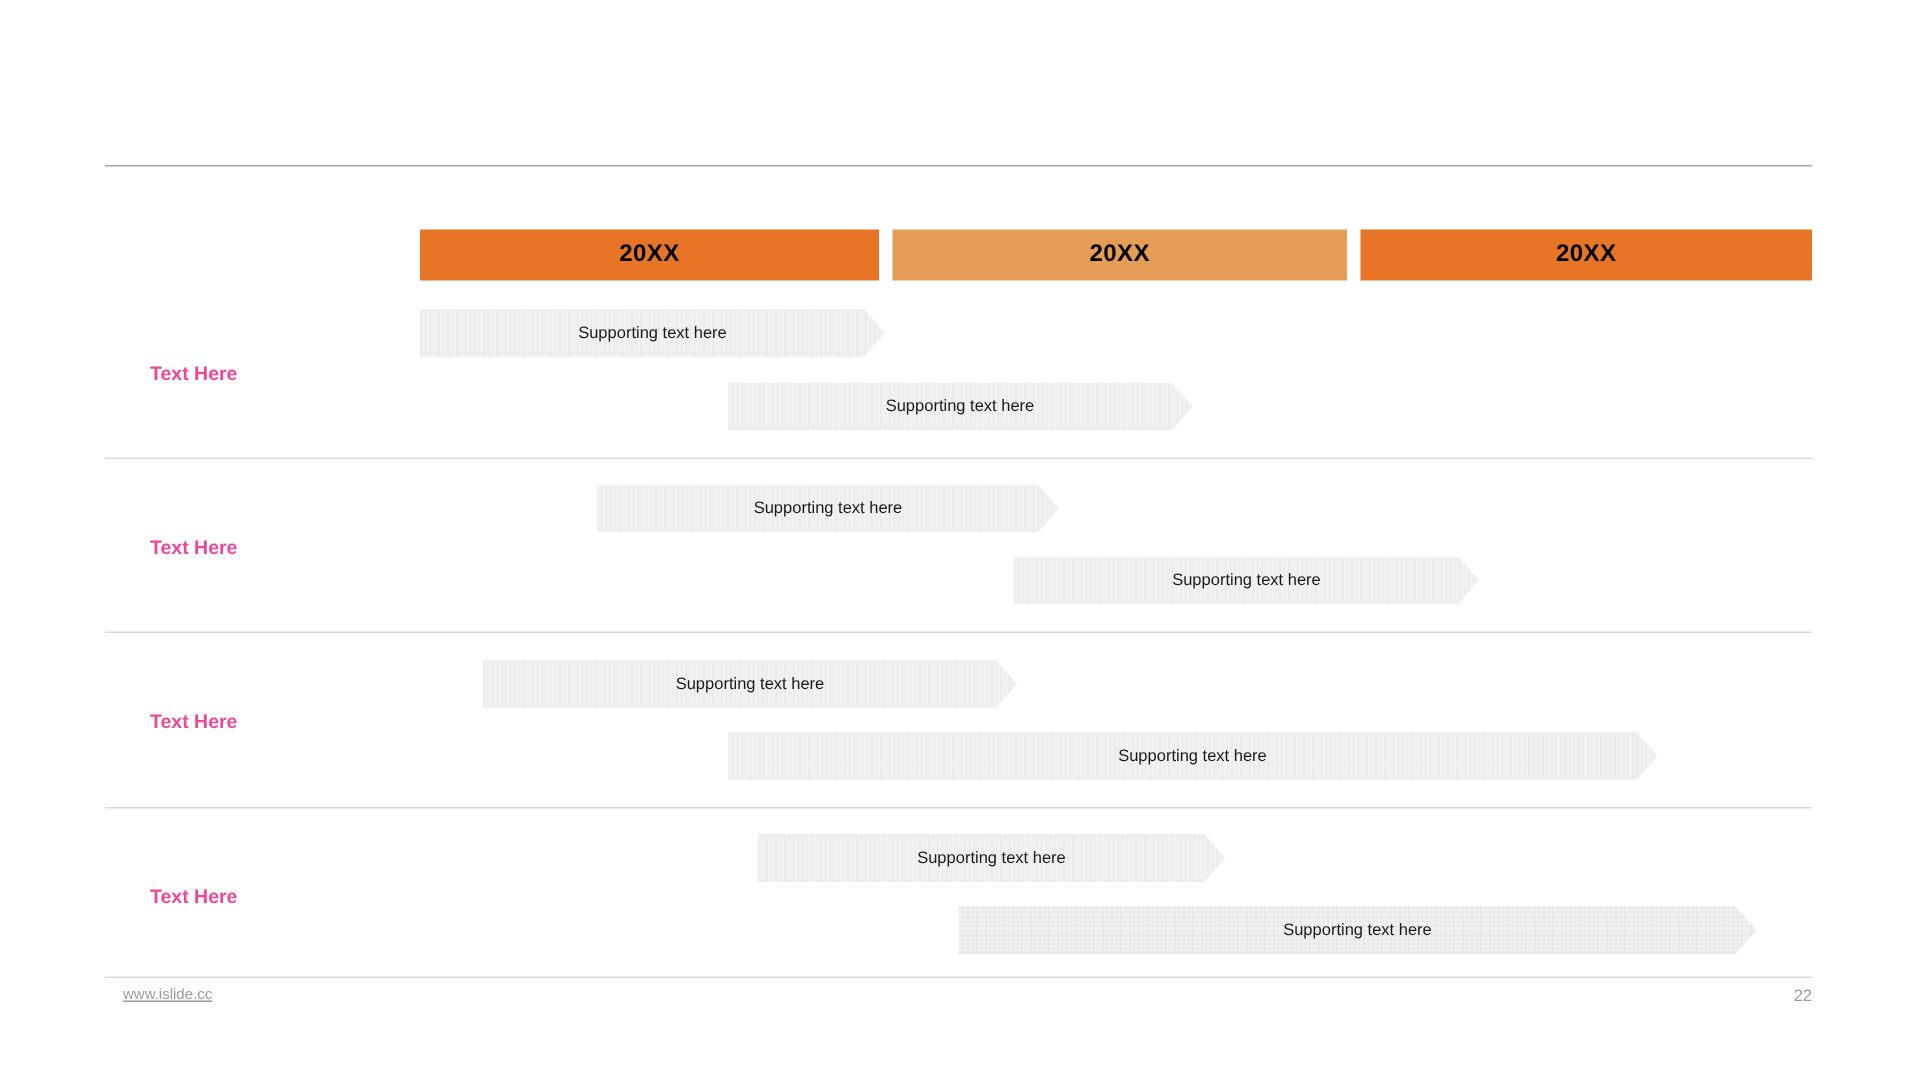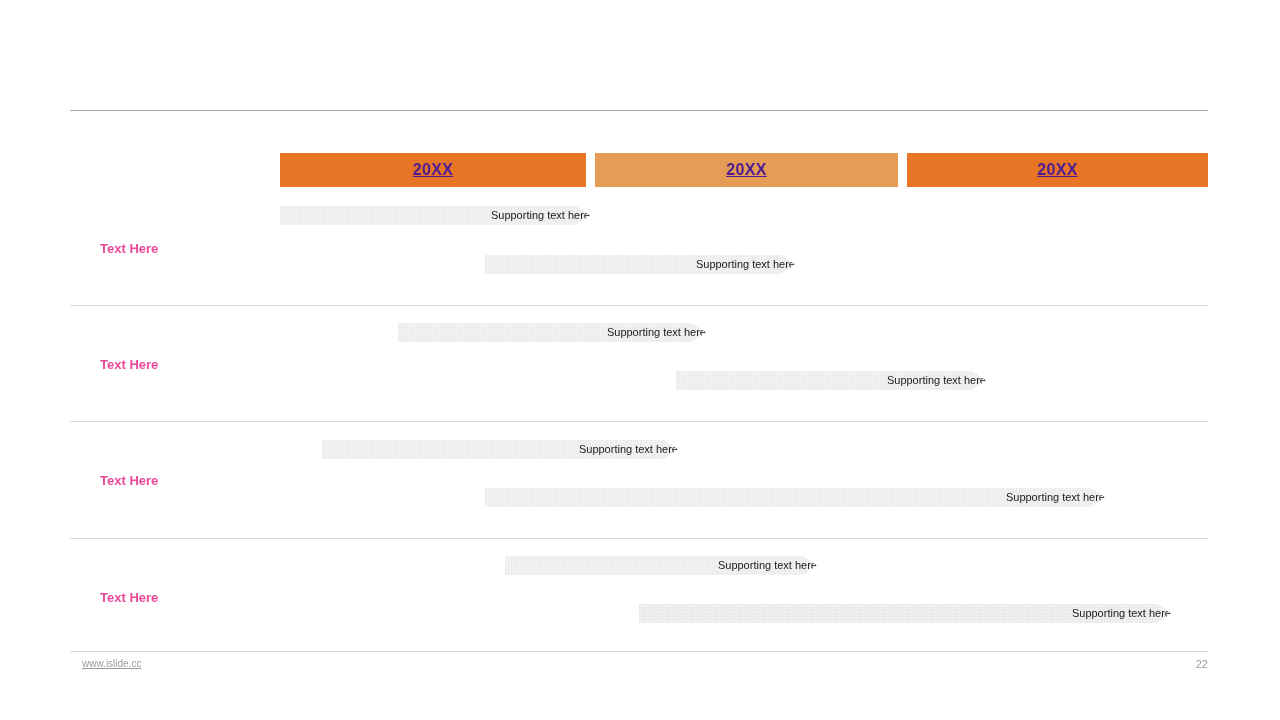--- a/index.html
+++ b/index.html
@@ -42,26 +42,25 @@
   }
   .year-bar {
     position: absolute;
     top: 0;
     height: 34px;
     display: flex;
     align-items: center;
     justify-content: center;
   }
   .year-label {
-    color: #4c1d95;
+    color: #000000;
     font-size: 16px;
     font-weight: bold;
     letter-spacing: 0.3px;
     line-height: 1;
-    text-decoration: underline;
   }
 
   
   .row {
     position: absolute;
     left: 0;
     width: 1280px;
   }
   .row-divider {
     position: absolute;
@@ -76,25 +75,25 @@
     font-size: 13px;
     font-weight: bold;
     color: #ec4899;
     white-space: nowrap;
     line-height: 1;
   }
 
   
   .chevron {
     position: absolute;
-    height: 19px;
+    height: 32px;
     background: #f1f1f1;
     display: flex;
     align-items: center;
-    justify-content: flex-end;
+    justify-content: center;
     -webkit-clip-path: polygon(0 0, calc(100% - 14px) 0, 100% 50%, calc(100% - 14px) 100%, 0 100%);
     clip-path: polygon(0 0, calc(100% - 14px) 0, 100% 50%, calc(100% - 14px) 100%, 0 100%);
   }
   .chevron::before {
     content: "";
     position: absolute;
     inset: 0;
     pointer-events: none;
   }
   

